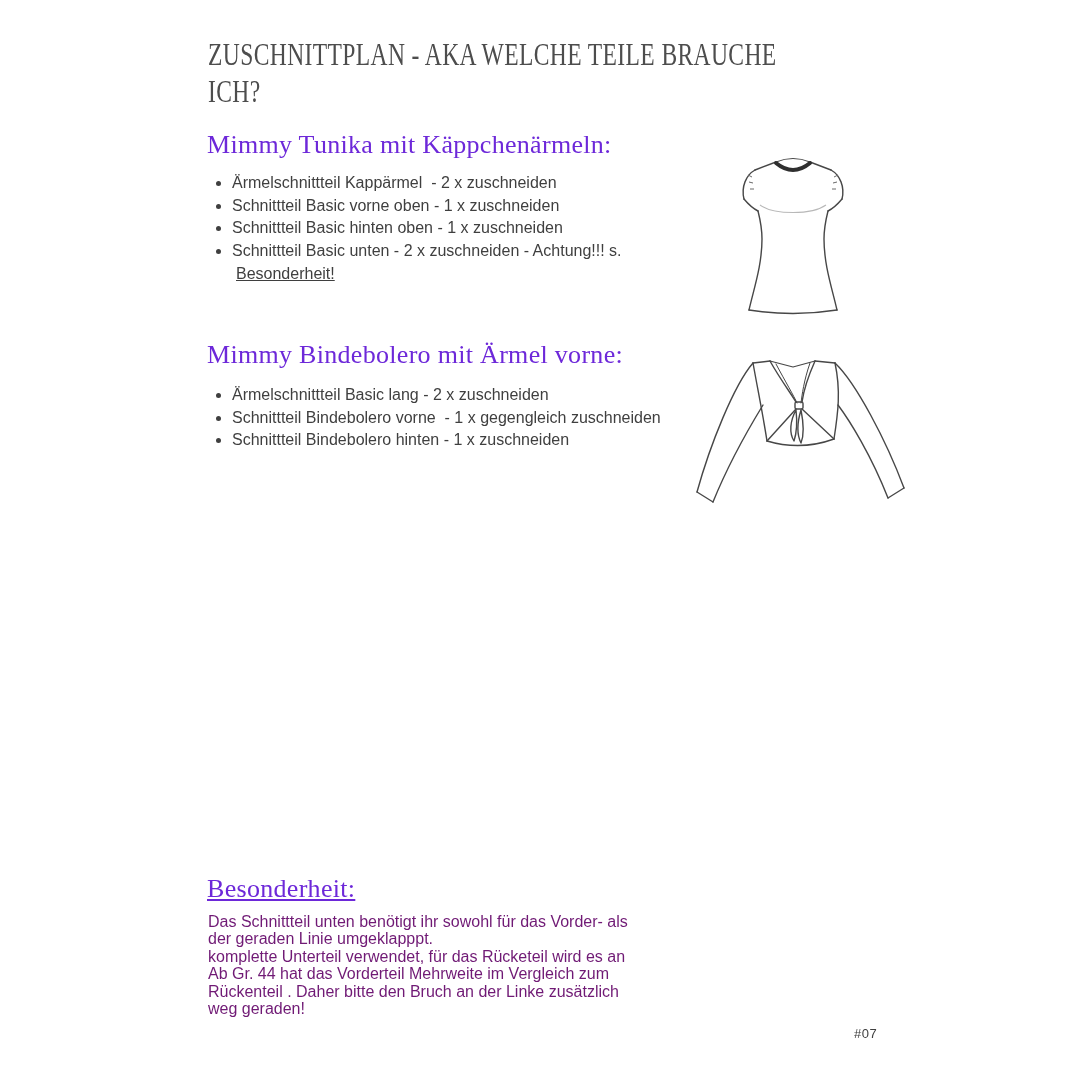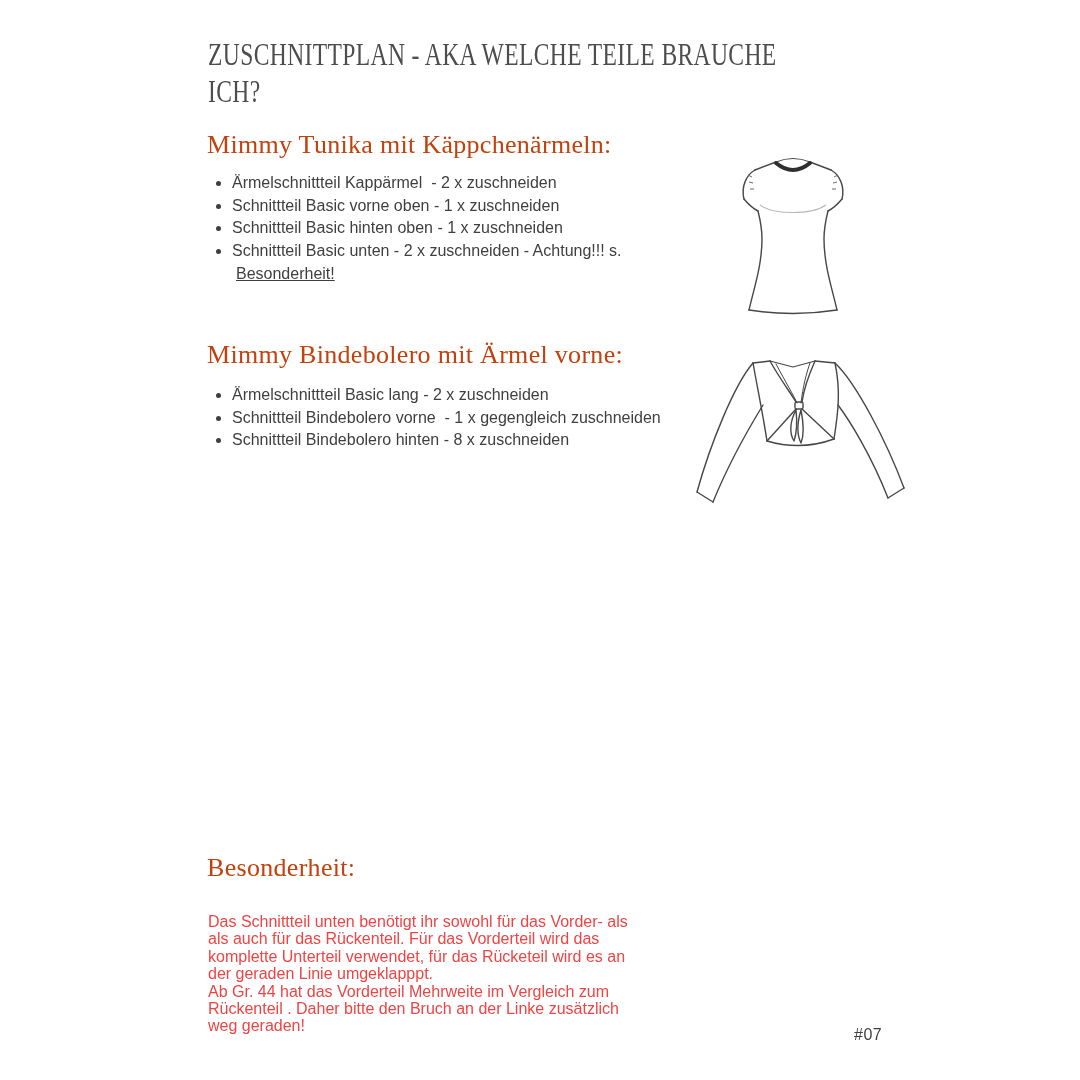--- a/index.html
+++ b/index.html
@@ -32,27 +32,27 @@
   }
   .doc-title .tline { white-space: pre; }
 
   
   .sec-heading {
     position: absolute;
     left: 207px;
     font-family: "Liberation Serif", serif;
     font-weight: 400;
     font-size: 26px;
-    color: #c2410c;
+    color: #6d28d9;
     letter-spacing: 0.3px;
     white-space: pre;
   }
   .h1pos { top: 130px; }
   .h2pos { top: 340px; }
-  .h3pos { top: 853px; }
+  .h3pos { top: 874px; text-decoration: underline; }
 
   
   .plist {
     position: absolute;
     left: 212px;
     font-size: 16px;
     color: #3f3f3f;
   }
   .l1pos { top: 172px; }
   .l2pos { top: 384px; }
@@ -67,30 +67,30 @@
   .ltext { white-space: pre; }
   .row.cont { padding-left: 24px; text-decoration: underline; }
 
   
   .note-body {
     position: absolute;
     left: 208px;
     top: 913px;
     font-size: 16px;
     line-height: 17.4px;
-    color: #ef4444;
+    color: #701a75;
   }
   .note-body .nline { white-space: pre; }
 
   
   .page-number {
     position: absolute;
     left: 854px;
     top: 1026px;
-    font-size: 16px;
+    font-size: 13px;
     letter-spacing: 0.5px;
     color: #3f3f3f;
   }
 
   
   .tunic-art { position: absolute; left: 736px; top: 153px; }
   .bolero-art { position: absolute; left: 690px; top: 353px; }
 </style>
 </head>
 <body>
@@ -167,21 +167,21 @@
     <div class="row">
       <span class="dot"></span>
       <span class="ltext">Ärmelschnittteil Basic lang - 2 x zuschneiden</span>
     </div>
     <div class="row">
       <span class="dot"></span>
       <span class="ltext">Schnittteil Bindebolero vorne  - 1 x gegengleich zuschneiden</span>
     </div>
     <div class="row">
       <span class="dot"></span>
-      <span class="ltext">Schnittteil Bindebolero hinten - 8 x zuschneiden</span>
+      <span class="ltext">Schnittteil Bindebolero hinten - 1 x zuschneiden</span>
     </div>
   </div>
 
   <svg class="bolero-art" width="222" height="160" viewBox="0 0 222 160">
     <g fill="none" stroke="#474747" stroke-width="1.4" stroke-linecap="round" stroke-linejoin="round">
 
       <path d="M63,10 L80,8"></path>
       <path d="M125,8 L145,10"></path>
 
       <path d="M80,8 L103,14 L125,8" stroke-width="1.1"></path>
@@ -210,23 +210,22 @@
       <rect x="105" y="49" width="8" height="7" rx="1.5"></rect>
 
       <path d="M106,57 C100,68 99,80 104,88 C107,79 107,66 106,57"></path>
       <path d="M111,57 C107,70 107,82 111,90 C115,80 113,67 111,57"></path>
     </g>
   </svg>
 
   <div class="sec-heading h3pos">Besonderheit:</div>
   <div class="note-body">
     <div class="nline">Das Schnittteil unten benötigt ihr sowohl für das Vorder- als</div>
-    <div class="nline">als auch für das Rückenteil. Für das Vorderteil wird das</div>
+    <div class="nline">der geraden Linie umgeklapppt.</div>
     <div class="nline">komplette Unterteil verwendet, für das Rücketeil wird es an</div>
-    <div class="nline">der geraden Linie umgeklapppt.</div>
     <div class="nline">Ab Gr. 44 hat das Vorderteil Mehrweite im Vergleich zum</div>
     <div class="nline">Rückenteil . Daher bitte den Bruch an der Linke zusätzlich</div>
     <div class="nline">weg geraden!</div>
   </div>
 
   <div class="page-number">#07</div>
 
 </div>
 
 </body></html>

